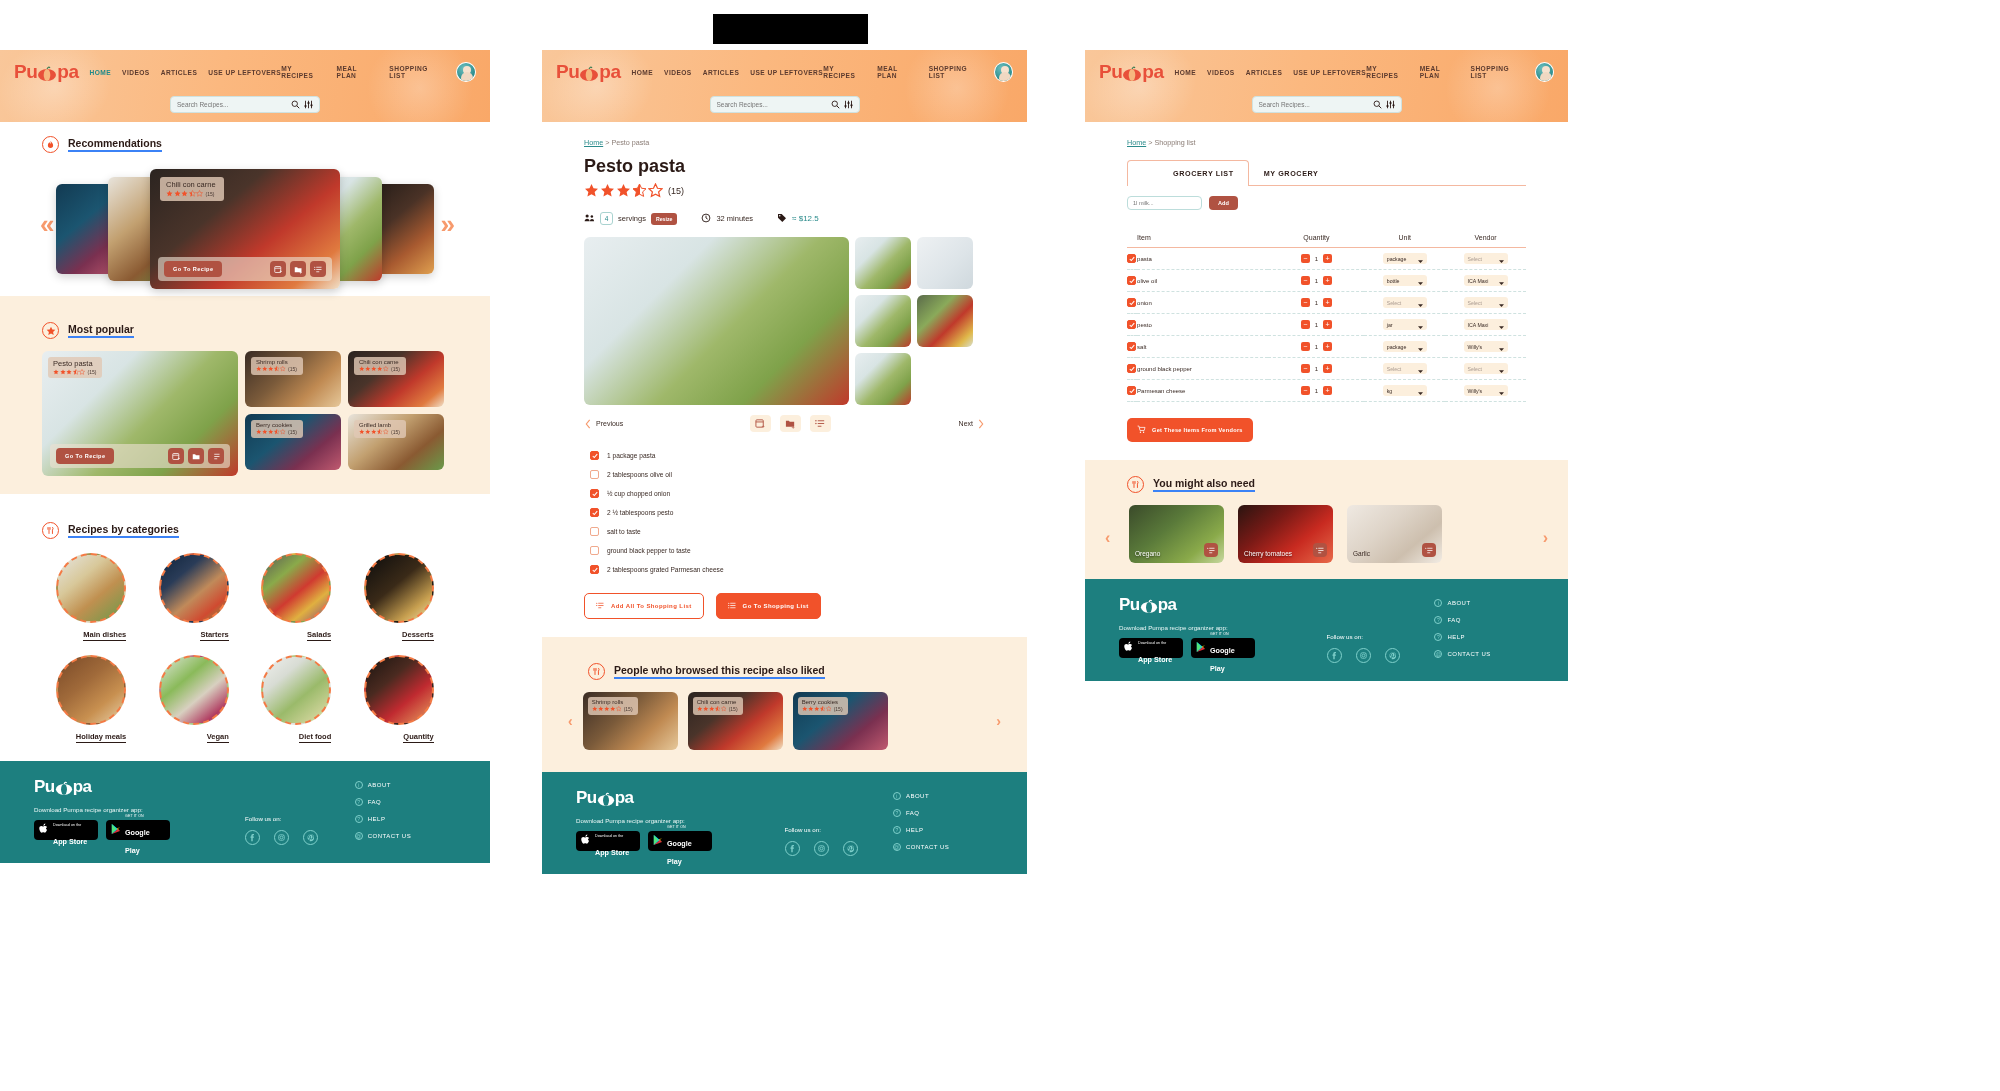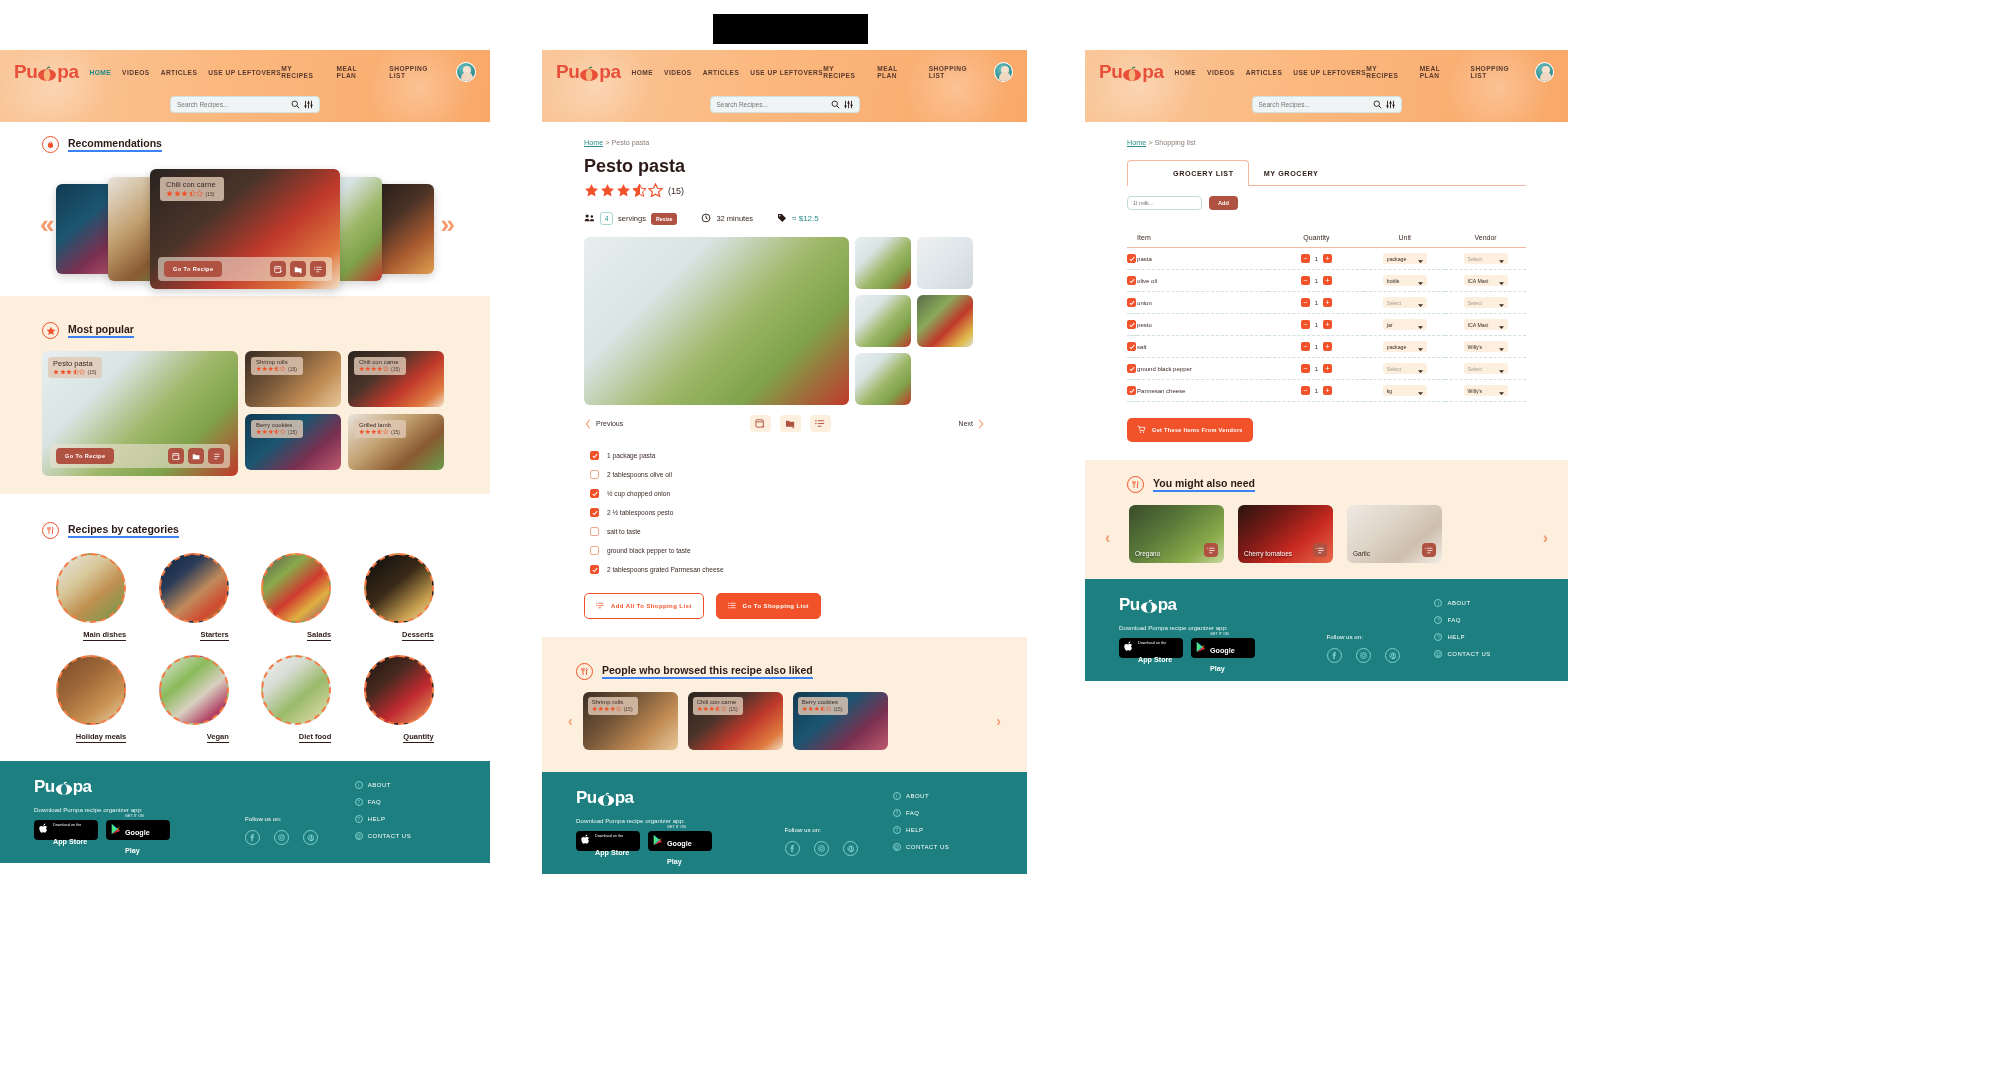--- a/index.html
+++ b/index.html
@@ -873,21 +873,21 @@
               <circle cx="1" cy="3" r=".8" fill="#fff"></circle>
               <circle cx="1" cy="6" r=".8" fill="#fff"></circle>
               <circle cx="1" cy="9" r=".8" fill="#fff"></circle>
             </svg></span>
         <span>Go To Shopping List</span>
       </div>
     </div>
   </div>
 
   <div class="liked">
-    <div class="sec-head" style="padding-left:34px;">
+    <div class="sec-head" style="padding-left:46px;">
       <span class="sec-badge">
           <svg width="9" height="9" viewBox="0 0 12 12">
             <line x1="4" y1="1.5" x2="4" y2="10.5" stroke="#f1522a" stroke-width="1.3"></line>
             <line x1="2.4" y1="1.5" x2="2.4" y2="5" stroke="#f1522a" stroke-width="1"></line>
             <line x1="5.6" y1="1.5" x2="5.6" y2="5" stroke="#f1522a" stroke-width="1"></line>
             <path d="M8.6 1.5 q1.6 1.5 0 4 v5" stroke="#f1522a" stroke-width="1.3" fill="none"></path>
           </svg>
         </span>
       <span class="sec-title">People who browsed this recipe also liked</span>
     </div>

